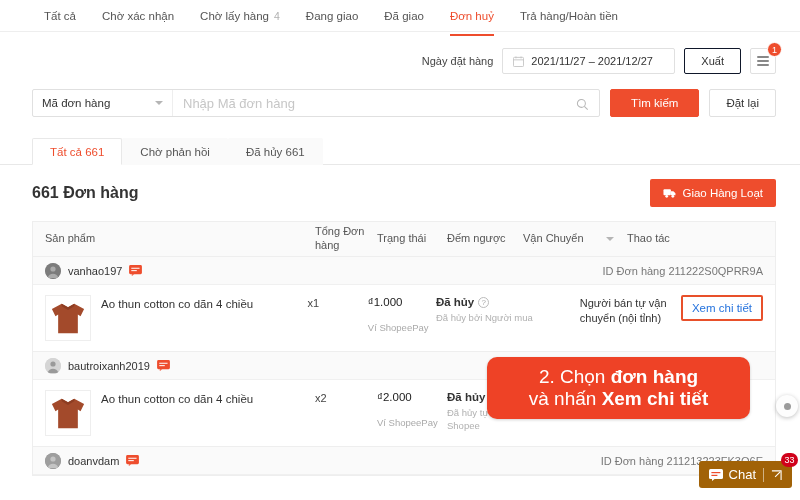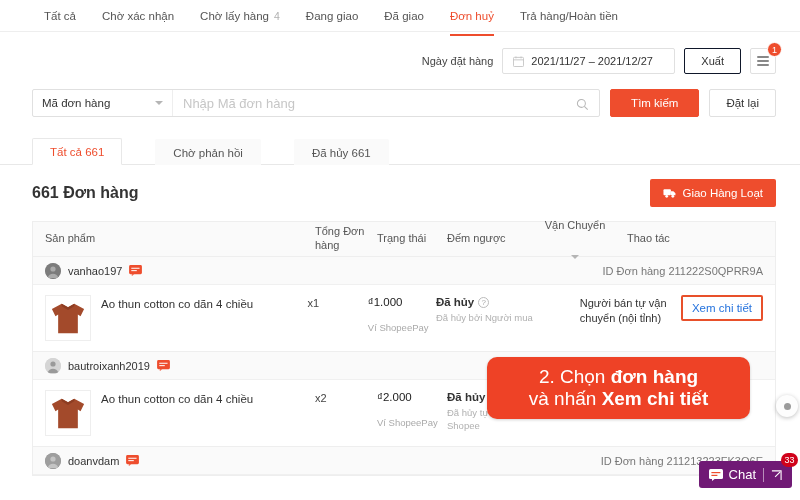--- a/index.html
+++ b/index.html
@@ -125,25 +125,24 @@
   }
   .btn-ghost {
     background: #fff; border: 1px solid #e0e0e0; color: #333;
     height: 28px; border-radius: 2px; font-size: 11.5px;
     display: flex; align-items: center; justify-content: center;
     padding: 0 16px; cursor: pointer; white-space: nowrap;
   }
 
   
   .subtabs {
-    display: flex; align-items: flex-end;
+    display: flex; 
     padding: 0 0 0 32px; margin-top: 20px;
     border-bottom: 1px solid #e8e8e8;
     background: #fff;
-    gap: 33px;
   }
   .subtab {
     font-size: 11.5px; color: #555;
     padding: 7px 17px 6px;
     border: 1px solid transparent;
     border-bottom: none;
     background: #fafafa;
     border-radius: 2px 2px 0 0;
     margin-bottom: -1px;
     cursor: pointer; white-space: nowrap;
@@ -173,21 +172,21 @@
     display: flex; align-items: center;
     background: #fafafa; border: 1px solid #eee;
     height: 36px; font-size: 11px; color: #555;
     padding: 0 12px;
   }
   .th { white-space: pre-line; line-height: 1.25; }
   .c-prod   { width: 270px; }
   .c-total  { width: 62px; }
   .c-status { width: 70px; }
   .c-count  { width: 76px; }
-  .c-ship   { width: 104px; display: flex; align-items: center; gap: 22px; flex-direction: column; }
+  .c-ship   { width: 104px; display: flex; align-items: center; gap: 22px; }
   .c-act    { flex: 1; }
 
   .order-card { border: 1px solid #eee; border-top: none; background: #fff; }
   .order-head {
     display: flex; align-items: center; justify-content: space-between;
     height: 28px; padding: 0 12px;
     background: #fafafa; border-bottom: 1px solid #f0f0f0;
     font-size: 11px; color: #666; text-align: right;
   }
   .shop { display: flex; align-items: center; gap: 7px; }
@@ -243,21 +242,21 @@
     display: flex; flex-direction: column; justify-content: center;
     font-size: 19px; line-height: 1.18;
     box-shadow: 0 1px 3px rgba(0,0,0,.18);
   }
   .callout b { font-weight: bold; }
   .callout .l1, .callout .l2 { white-space: nowrap; }
 
   
   .chatw {
     position: absolute; right: 8px; bottom: 12px;
-    background: #701a75; color: #fff;
+    background: #a16207; color: #fff;
     border-radius: 3px; height: 27px;
     display: flex; align-items: center; gap: 7px;
     padding: 8px 10px; font-size: 13px; cursor: pointer;
   }
   .chatw .divider { width: 1px; height: 14px; background: rgba(255,255,255,.5); }
   .chat-badge {
     position: absolute; top: -8px; right: -6px;
     background: #d0021b; color: #fff;
     font-size: 9px; line-height: 14px; height: 14px; min-width: 17px;
     border-radius: 8px; text-align: center; padding: 0 3px;

